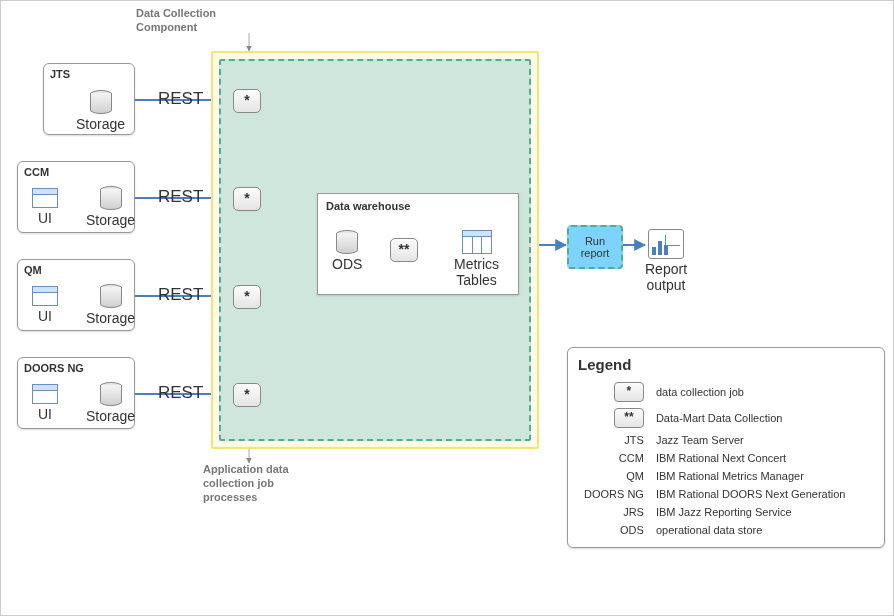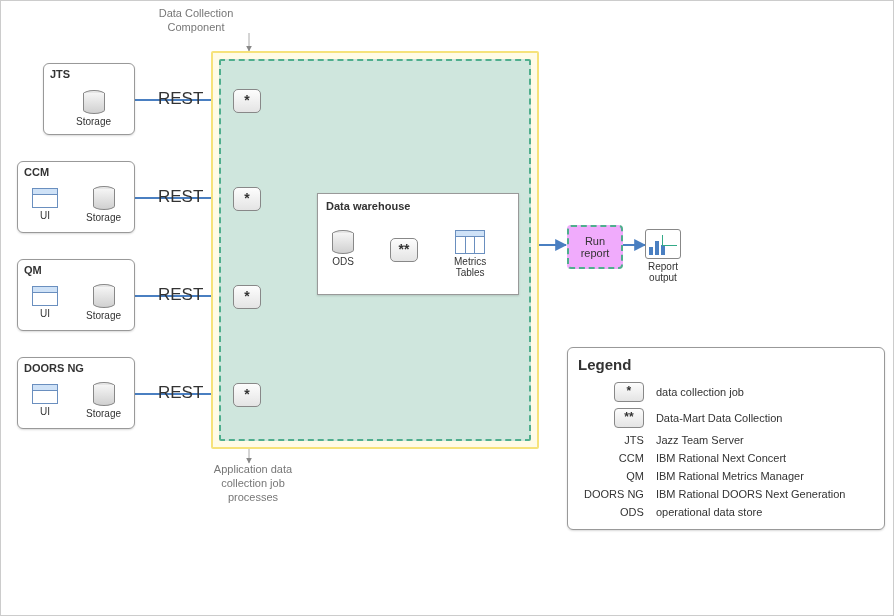--- a/index.html
+++ b/index.html
@@ -5,41 +5,41 @@
   html,body{margin:0;padding:0;font-family:Arial,Helvetica,sans-serif;font-size:11px;color:#333;}
   .canvas{position:relative;width:894px;height:616px;border:1px solid #ccc;background:#fff;box-sizing:border-box;}
   .box{position:absolute;border:1px solid #999;border-radius:6px;background:#fff;box-shadow:0 1px 2px rgba(0,0,0,.15);}
   .box .title{font-weight:bold;padding:4px 6px;}
   .sub-item{position:absolute;text-align:center;}
   .cyl{width:22px;height:24px;margin:0 auto 2px auto;position:relative;}
   .cyl::before{content:"";position:absolute;left:0;right:0;top:0;height:6px;border:1px solid #888;border-radius:50%;background:linear-gradient(#eee,#ccc);}
   .cyl::after{content:"";position:absolute;left:0;right:0;top:3px;bottom:0;border:1px solid #888;border-top:none;border-radius:0 0 11px 11px/0 0 4px 4px;background:linear-gradient(#f5f5f5,#d0d0d0);}
   .ui-ic{width:24px;height:18px;border:1px solid #6a8fbf;background:#fff;margin:0 auto 2px auto;position:relative;}
   .ui-ic::before{content:"";position:absolute;left:0;right:0;top:0;height:5px;background:#cfe2f7;border-bottom:1px solid #6a8fbf;}
-  .lbl{font-size:10px;}
+  .lbl{font-size:14px;}
   .dca{position:absolute;border:2px dashed #4fae8d;background:#cfe6dd;border-radius:2px;}
   .yellow-wrap{position:absolute;border:2px solid #f6e27a;background:#fffbe6;border-radius:2px;}
   .job{position:absolute;width:26px;height:22px;border:1px solid #888;border-radius:5px;background:linear-gradient(#fdfdfd,#e4e4e4);text-align:center;line-height:20px;font-weight:bold;font-size:14px;}
   .dw{position:absolute;background:#fff;border:1px solid #999;border-radius:0;box-shadow:0 1px 2px rgba(0,0,0,.15);}
   .dw .title{font-weight:bold;padding:6px 8px;}
   .tbl-ic{width:28px;height:22px;border:1px solid #6a8fbf;background:#fff;margin:0 auto 2px auto;position:relative;}
   .tbl-ic::before{content:"";position:absolute;left:0;right:0;top:0;height:5px;background:#cfe2f7;border-bottom:1px solid #6a8fbf;}
   .tbl-ic::after{content:"";position:absolute;left:9px;top:5px;bottom:0;width:0;border-left:1px solid #6a8fbf;box-shadow:9px 0 0 #6a8fbf;}
-  .run{position:absolute;border:2px dashed #4fae8d;background:#f0abfc;border-radius:4px;text-align:center;display:flex;align-items:center;justify-content:center;}
+  .run{position:absolute;border:2px dashed #4fae8d;background:#7dd3fc;border-radius:4px;text-align:center;display:flex;align-items:center;justify-content:center;}
   .report-ic{width:34px;height:28px;border:1px solid #888;border-radius:3px;background:#fff;margin:0 auto 2px auto;position:relative;overflow:hidden;}
   .report-ic .bars{position:absolute;left:3px;bottom:3px;display:flex;gap:2px;align-items:flex-end;}
   .report-ic .bars span{width:4px;background:#4a7fc1;display:block;}
   .report-ic .line{position:absolute;right:3px;top:5px;width:14px;height:10px;border-bottom:1px solid #3a8;border-left:1px solid #3a8;}
   .legend{position:absolute;border:1px solid #999;border-radius:6px;background:#fff;box-shadow:0 1px 2px rgba(0,0,0,.15);padding:8px 10px;}
   .legend h4{margin:0 0 6px 0;font-size:15px;}
   .legend table{border-collapse:collapse;}
   .legend td{padding:3px 6px;vertical-align:middle;font-size:11px;}
   .legend .k{text-align:right;white-space:nowrap;}
   .mini-job{display:inline-block;width:28px;height:18px;border:1px solid #888;border-radius:4px;background:linear-gradient(#fdfdfd,#e4e4e4);text-align:center;line-height:16px;font-weight:bold;font-size:12px;}
-  .note{position:absolute;color:#777;text-align:center;line-height:1.25;}
+  .note{position:absolute;color:#777;text-align:left;line-height:1.25;font-weight:bold;}
   svg.wires{position:absolute;left:0;top:0;pointer-events:none;}
   .rest{position:absolute;font-size:17px;color:#333;}
   .axis-arrow{stroke:#4a7fc1;stroke-width:2;fill:none;marker-end:url(#ah);}
   .dbl{stroke:#4a7fc1;stroke-width:2;fill:none;marker-start:url(#ahS);marker-end:url(#ah);}
 </style>
 </head>
 <body>
 <div class="canvas">
 
 <div class="note" style="left: 135px; top: 6px; width: 120px; white-space: pre;">Data Collection
@@ -199,20 +199,24 @@
           </tr>
     <tr>
             <td class="k">QM</td>
             <td>IBM Rational Metrics Manager</td>
           </tr>
     <tr>
             <td class="k">DOORS NG</td>
             <td>IBM Rational DOORS Next Generation</td>
           </tr>
     <tr>
+            <td class="k">JRS</td>
+            <td>IBM Jazz Reporting Service</td>
+          </tr>
+    <tr>
             <td class="k">ODS</td>
             <td>operational data store</td>
           </tr>
   </tbody>
       </table>
 </div>
 
 </div>
 
 </body></html>

